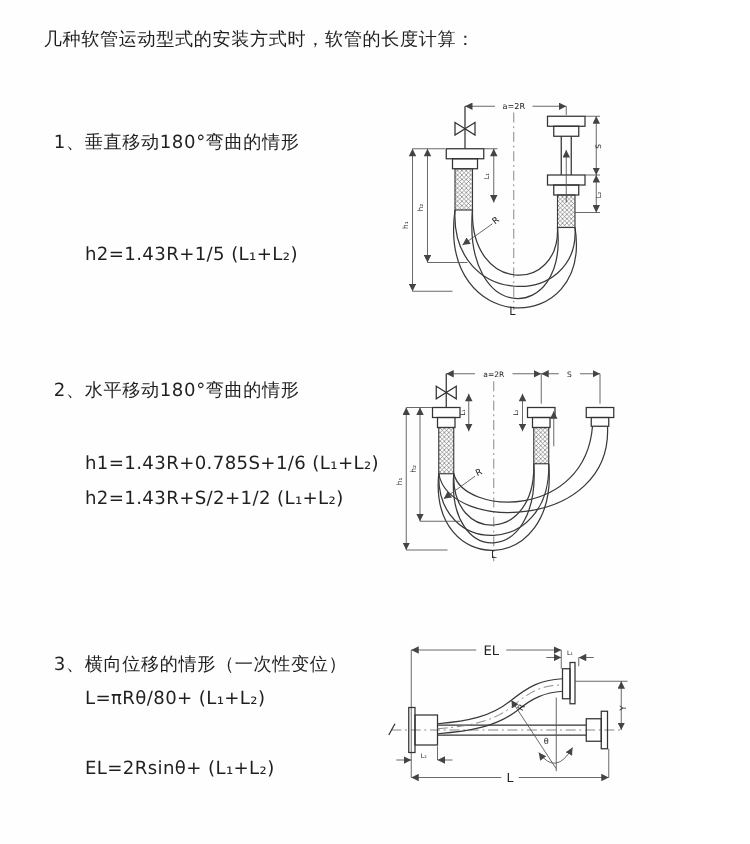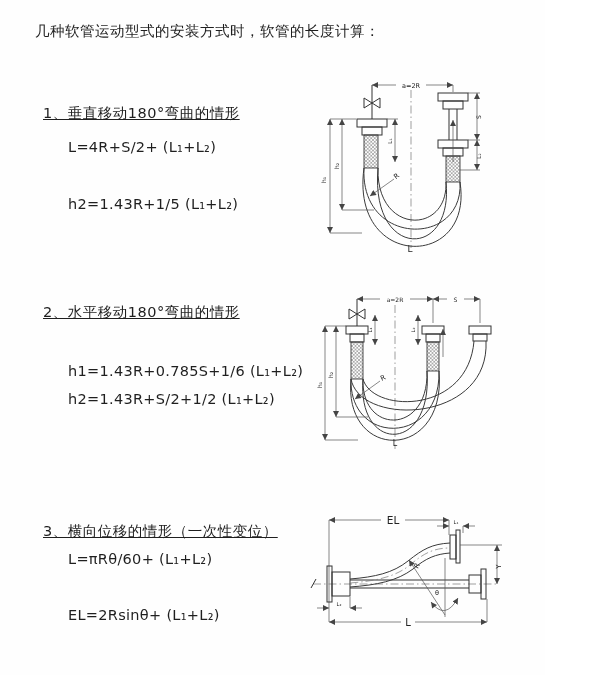--- a/index.html
+++ b/index.html
@@ -1,46 +1,45 @@
 <!DOCTYPE html>
 <html><head>
 <meta charset="utf-8">
 <style>
   html,body{margin:0;padding:0;background:#ffffff;}
   .page{
     position:relative;width:545px;height:675px;background:#fefefe;overflow:hidden;
     font-family:"DejaVu Sans","Liberation Sans",sans-serif;color:#1f1f1f;
   }
   .title{position:absolute;left:35px;top:22px;font-size:14.5px;letter-spacing:.5px;white-space:nowrap;}
-  .sec-heading{position:absolute;font-size:14.5px;letter-spacing:.5px;white-space:nowrap;text-decoration:underline;}
+  .sec-heading{position:absolute;font-size:14.5px;letter-spacing:.5px;white-space:nowrap;}
   .formula{position:absolute;font-size:14.5px;letter-spacing:.3px;white-space:nowrap;}
   svg.diagram{position:absolute;}
   .dim{stroke:#555;stroke-width:.7;fill:none;}
   .draw{stroke:#333;stroke-width:1;fill:none;}
   .hose{stroke:#3a3a3a;stroke-width:1;fill:none;}
   .cl{stroke:#777;stroke-width:.7;fill:none;stroke-dasharray:8 3 1.5 3;}
   svg text{fill:#222;font-family:"DejaVu Sans","Liberation Sans",sans-serif;}
 </style>
 </head>
 <body>
 
 <div class="page">
 
   <div class="title">几种软管运动型式的安装方式时，软管的长度计算：</div>
 
   <div class="sec-heading" style="left:43px;top:104px">1、垂直移动180°弯曲的情形</div>
-  <div class="formula" style="left:68px;top:139px">L=4R+S/2+ (L₁+L₂)</div>
   <div class="formula" style="left:68px;top:196px">h2=1.43R+1/5 (L₁+L₂)</div>
 
   <div class="sec-heading" style="left:43px;top:303px">2、水平移动180°弯曲的情形</div>
   <div class="formula" style="left:68px;top:363px">h1=1.43R+0.785S+1/6 (L₁+L₂)</div>
   <div class="formula" style="left:68px;top:391px">h2=1.43R+S/2+1/2 (L₁+L₂)</div>
 
   <div class="sec-heading" style="left:43px;top:522px">3、横向位移的情形（一次性变位）</div>
-  <div class="formula" style="left:68px;top:551px">L=πRθ/60+ (L₁+L₂)</div>
+  <div class="formula" style="left:68px;top:551px">L=πRθ/80+ (L₁+L₂)</div>
   <div class="formula" style="left:68px;top:607px">EL=2Rsinθ+ (L₁+L₂)</div>
 
   <svg class="diagram" style="left:310px;top:70px" width="280" height="190" viewBox="0 0 280 190">
     <defs>
       <marker id="ae1" markerUnits="userSpaceOnUse" markerWidth="7" markerHeight="6" refX="6" refY="3" orient="auto">
           <path d="M0,0 L6,3 L0,6 Z" fill="#444"></path>
         </marker>
       <marker id="as1" markerUnits="userSpaceOnUse" markerWidth="7" markerHeight="6" refX="0" refY="3" orient="auto">
           <path d="M6,0 L0,3 L6,6 Z" fill="#444"></path>
         </marker>

